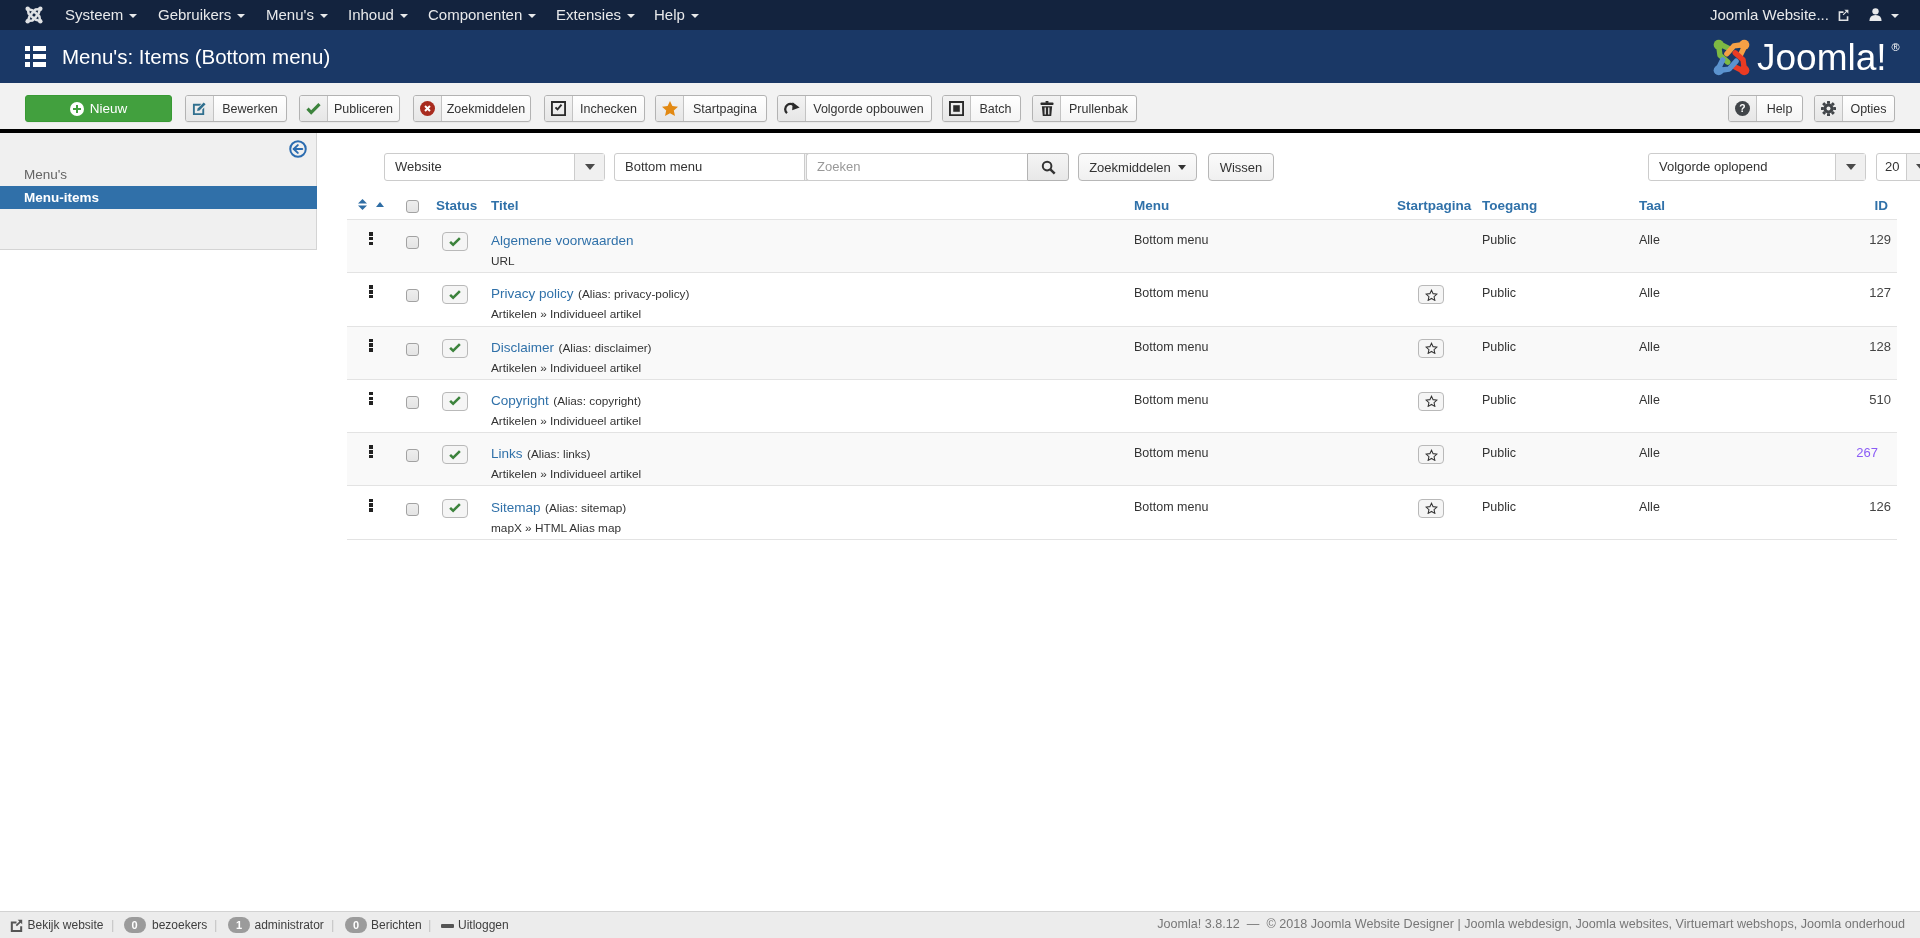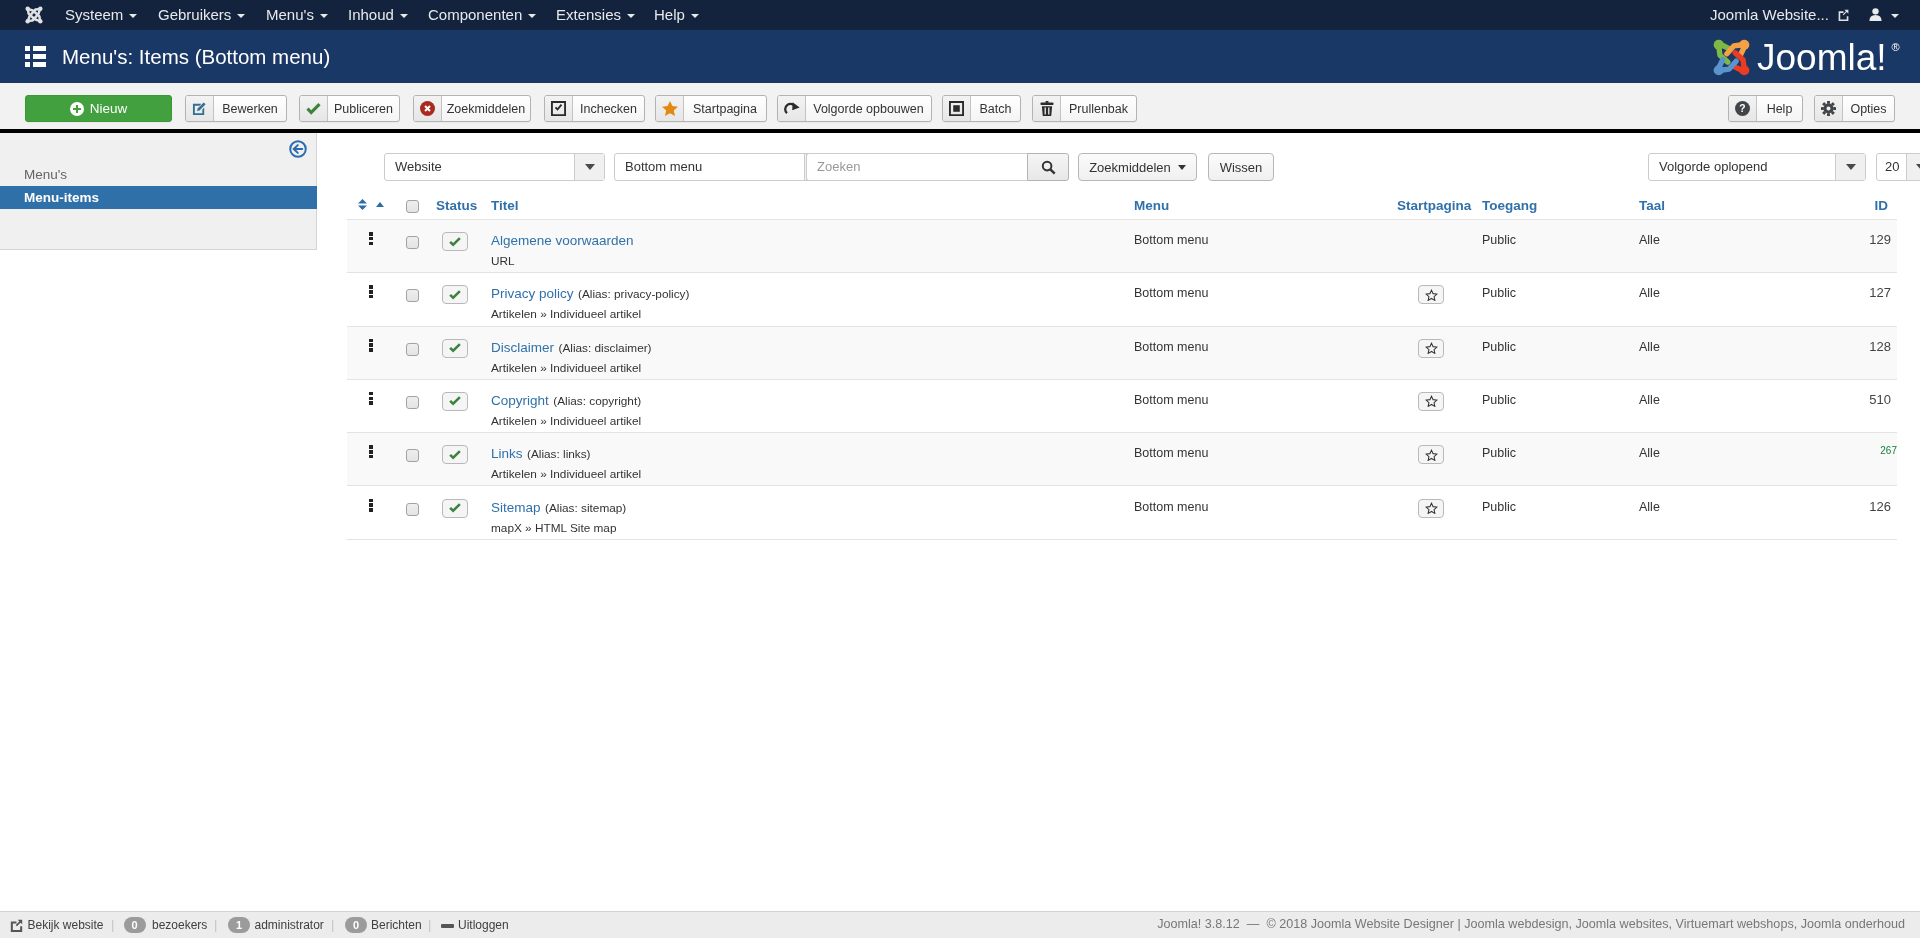--- a/index.html
+++ b/index.html
@@ -421,36 +421,36 @@
   <span class="cell" style="left:144px;top:11px"><span class="t-link">Links</span> <span class="t-alias">(Alias: links)</span></span>
   <span class="cell" style="left:144px;top:31px"><span class="t-sub">Artikelen » Individueel artikel</span></span>
   <span class="cell" style="left:787px;top:13px;font-size:12.5px;color:#333">Bottom menu</span>
   <span class="stbtn" style="left:1071px;top:12px">
       <svg width="13" height="12" viewBox="0 0 16 15">
         <path fill="none" stroke="#333" stroke-width="1.3" d="M8,1.5 L10,5.8 L14.8,6.3 L11.2,9.5 L12.2,14.2 L8,11.8 L3.8,14.2 L4.8,9.5 L1.2,6.3 L6,5.8 z"></path>
       </svg>
     </span>
   <span class="cell" style="left:1135px;top:13px;font-size:12.5px;color:#333">Public</span>
   <span class="cell" style="left:1292px;top:13px;font-size:12.5px;color:#333">Alle</span>
-  <span class="cell" style="right:0;top:12px;font-size:10px;color:#15803d">267</span>
+  <span class="cell" style="right:19px;top:12px;font-size:13px;color:#8b5cf6">267</span>
 </div>
 <div class="row" style="top:486.5px">
   <span class="dots" style="left:22px;top:12px">
       <i></i>
       <i></i>
       <i></i>
     </span>
   <span class="chk" style="left:59px;top:16px"></span>
   <span class="stbtn" style="left:95px;top:12px">
       <svg width="12" height="10" viewBox="0 0 16 13">
         <path fill="#3c833c" d="M5.5,12.6 L0.3,7.4 L2.7,5 L5.5,7.8 L13.3,0 L15.7,2.4 z"></path>
       </svg>
     </span>
   <span class="cell" style="left:144px;top:11px"><span class="t-link">Sitemap</span> <span class="t-alias">(Alias: sitemap)</span></span>
-  <span class="cell" style="left:144px;top:31px"><span class="t-sub">mapX » HTML Site map</span></span>
+  <span class="cell" style="left:144px;top:31px"><span class="t-sub">mapX » HTML Alias map</span></span>
   <span class="cell" style="left:787px;top:13px;font-size:12.5px;color:#333">Bottom menu</span>
   <span class="stbtn" style="left:1071px;top:12px">
       <svg width="13" height="12" viewBox="0 0 16 15">
         <path fill="none" stroke="#333" stroke-width="1.3" d="M8,1.5 L10,5.8 L14.8,6.3 L11.2,9.5 L12.2,14.2 L8,11.8 L3.8,14.2 L4.8,9.5 L1.2,6.3 L6,5.8 z"></path>
       </svg>
     </span>
   <span class="cell" style="left:1135px;top:13px;font-size:12.5px;color:#333">Public</span>
   <span class="cell" style="left:1292px;top:13px;font-size:12.5px;color:#333">Alle</span>
   <span class="cell" style="right:6px;top:12px;font-size:13px;color:#444">126</span>
 </div>

